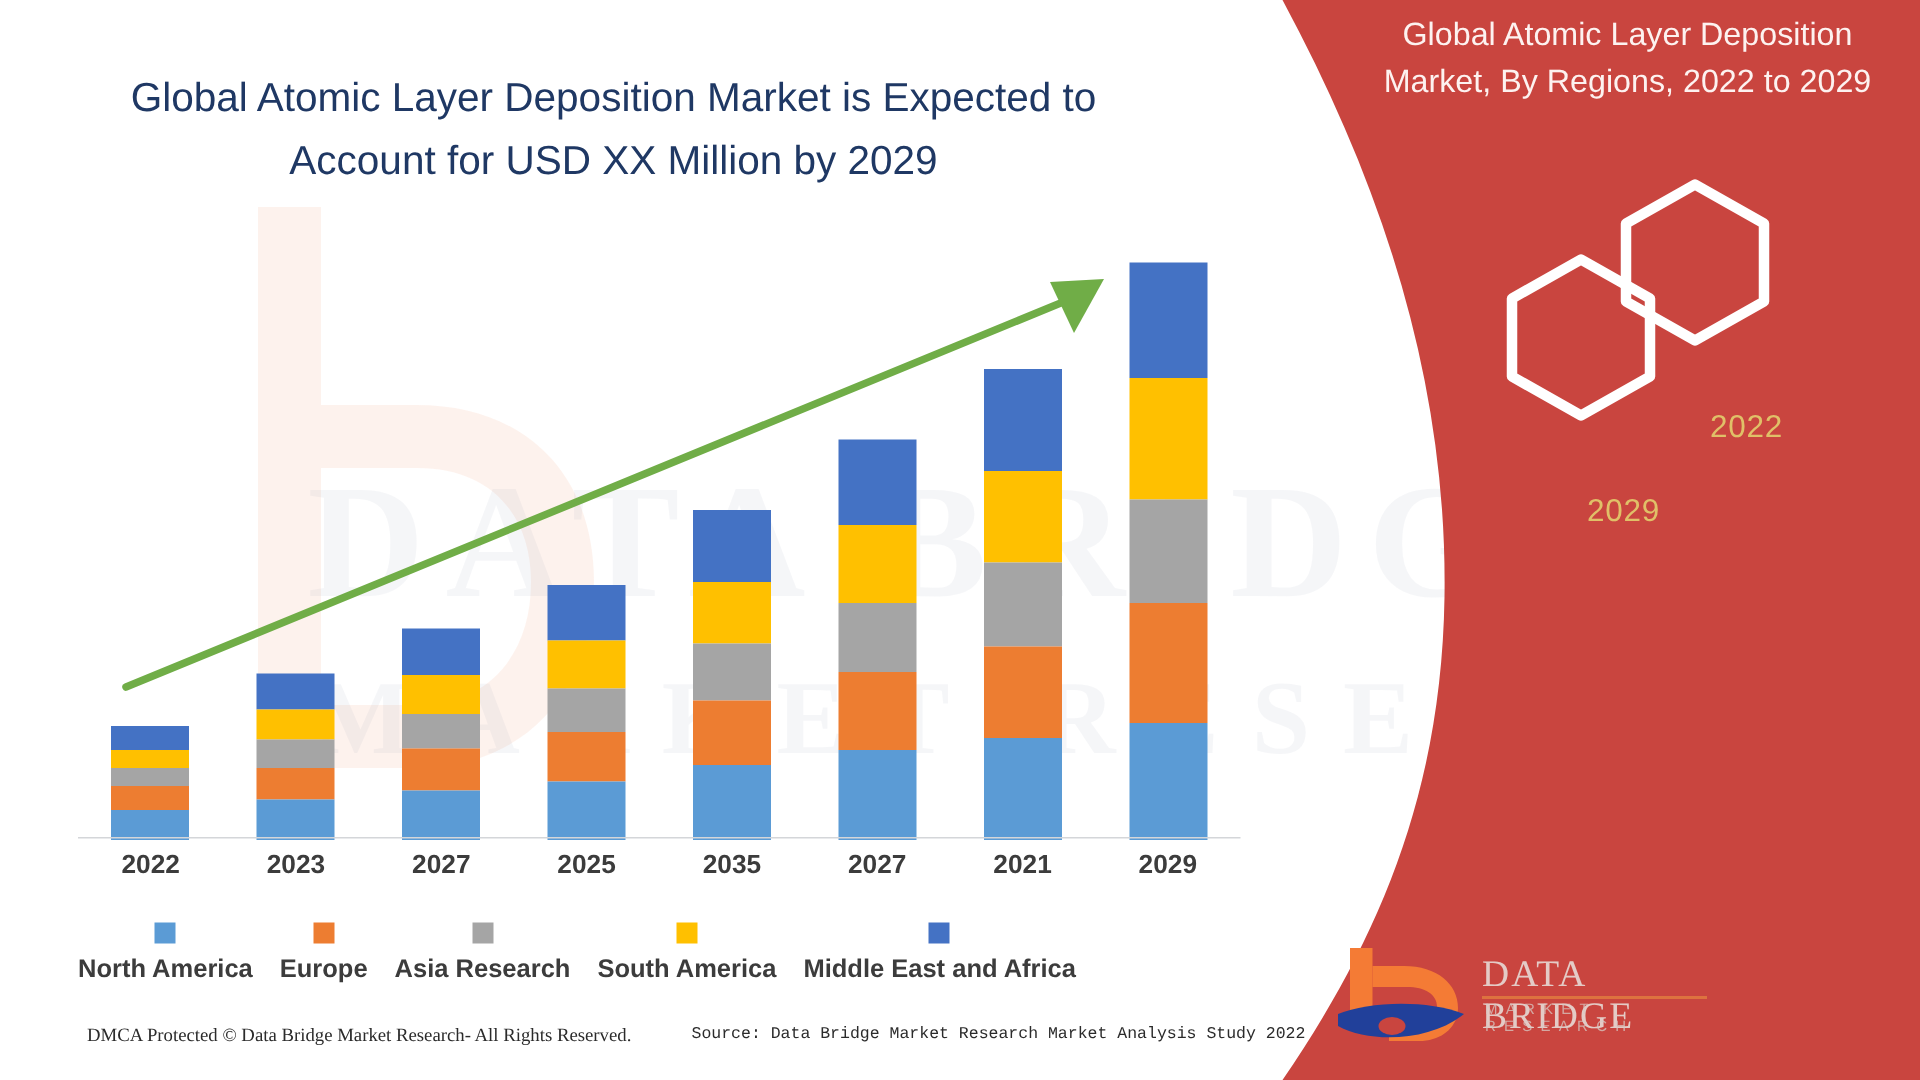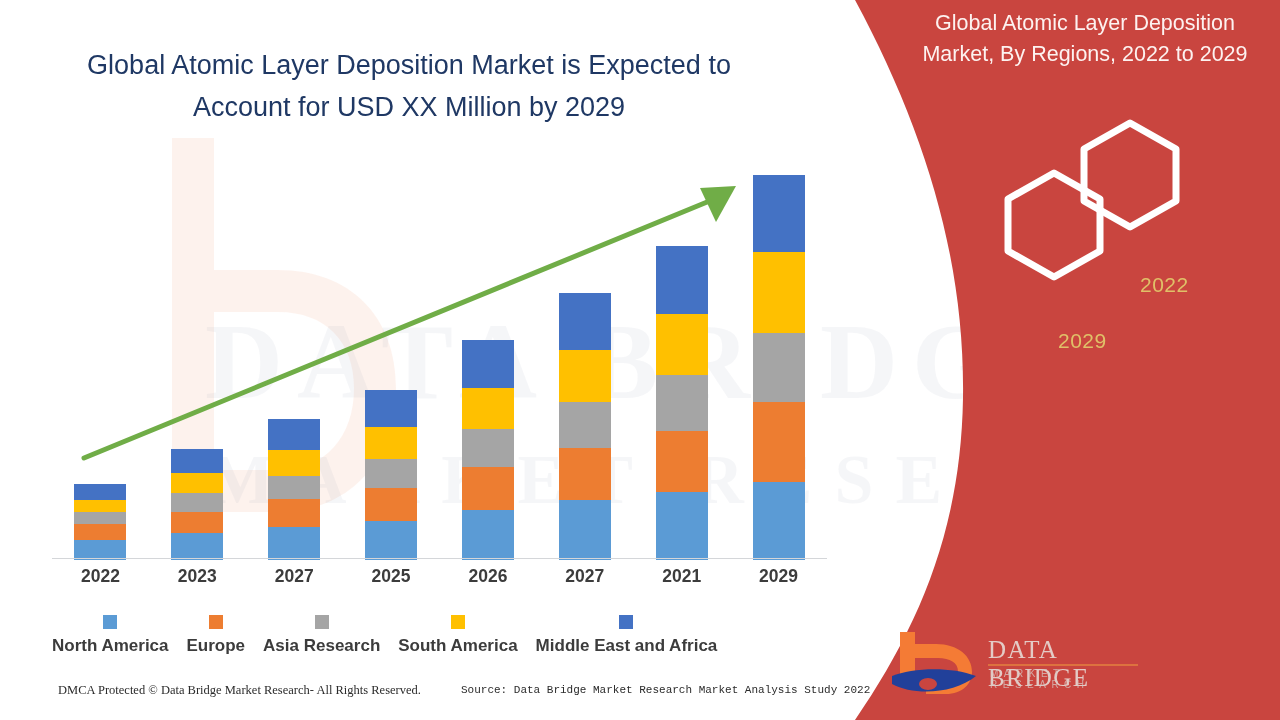--- a/index.html
+++ b/index.html
@@ -308,21 +308,21 @@
   <svg class="arrow-layer" viewBox="0 0 1280 720">
     <line x1="84" y1="458" x2="712" y2="200" stroke="#70ad47" stroke-width="5" stroke-linecap="round"></line>
     <polygon points="736,186 700,188 716,222" fill="#70ad47"></polygon>
   </svg>
 
   <div class="xlabels" id="xlabels">
       <div class="xlabel" style="left: 5.4375px;">2022</div>
       <div class="xlabel" style="left: 102.312px;">2023</div>
       <div class="xlabel" style="left: 199.188px;">2027</div>
       <div class="xlabel" style="left: 296.062px;">2025</div>
-      <div class="xlabel" style="left: 392.938px;">2026</div>
+      <div class="xlabel" style="left: 392.938px;">2035</div>
       <div class="xlabel" style="left: 489.812px;">2027</div>
       <div class="xlabel" style="left: 586.688px;">2021</div>
       <div class="xlabel" style="left: 683.562px;">2029</div>
     </div>
 
   <div class="legend" id="legend">
       <div class="legend-item">
         <span class="legend-swatch" style="background: rgb(91, 155, 213);"></span>
         <span class="legend-text">North America</span>
       </div>

